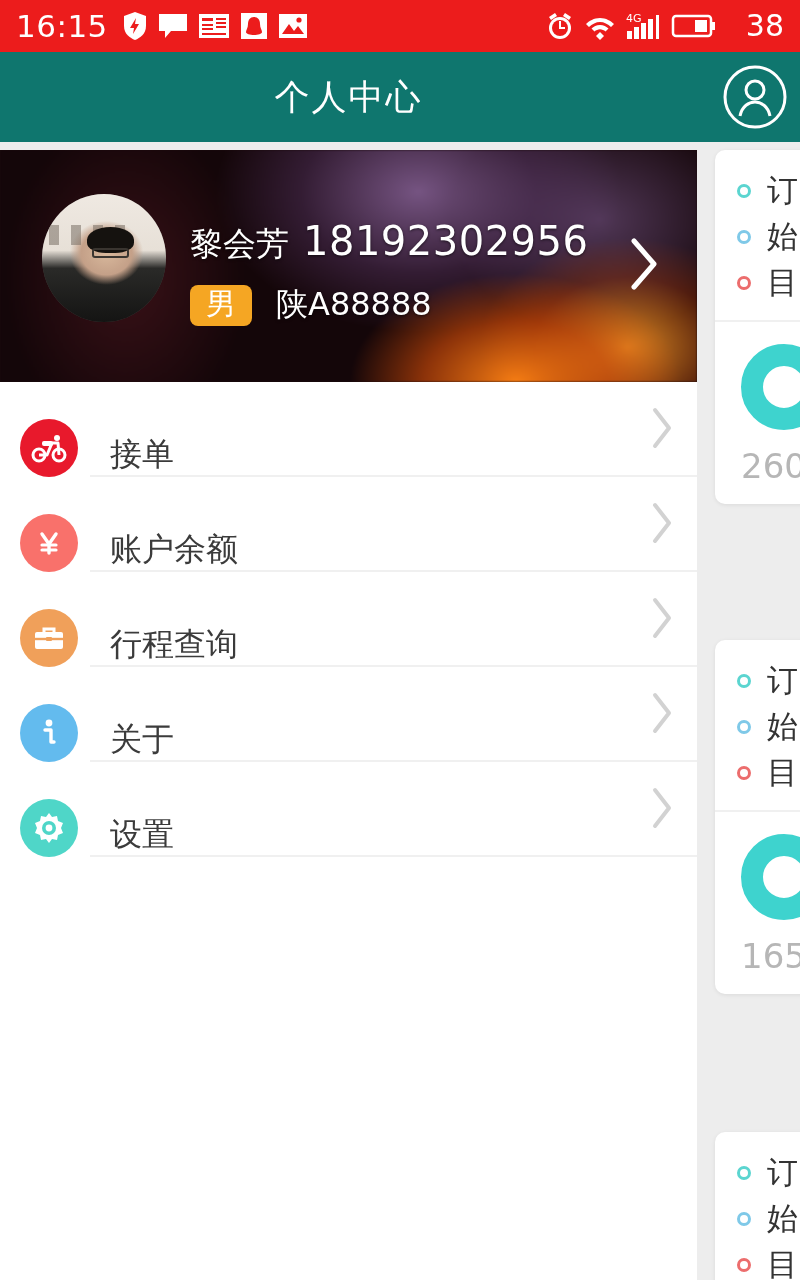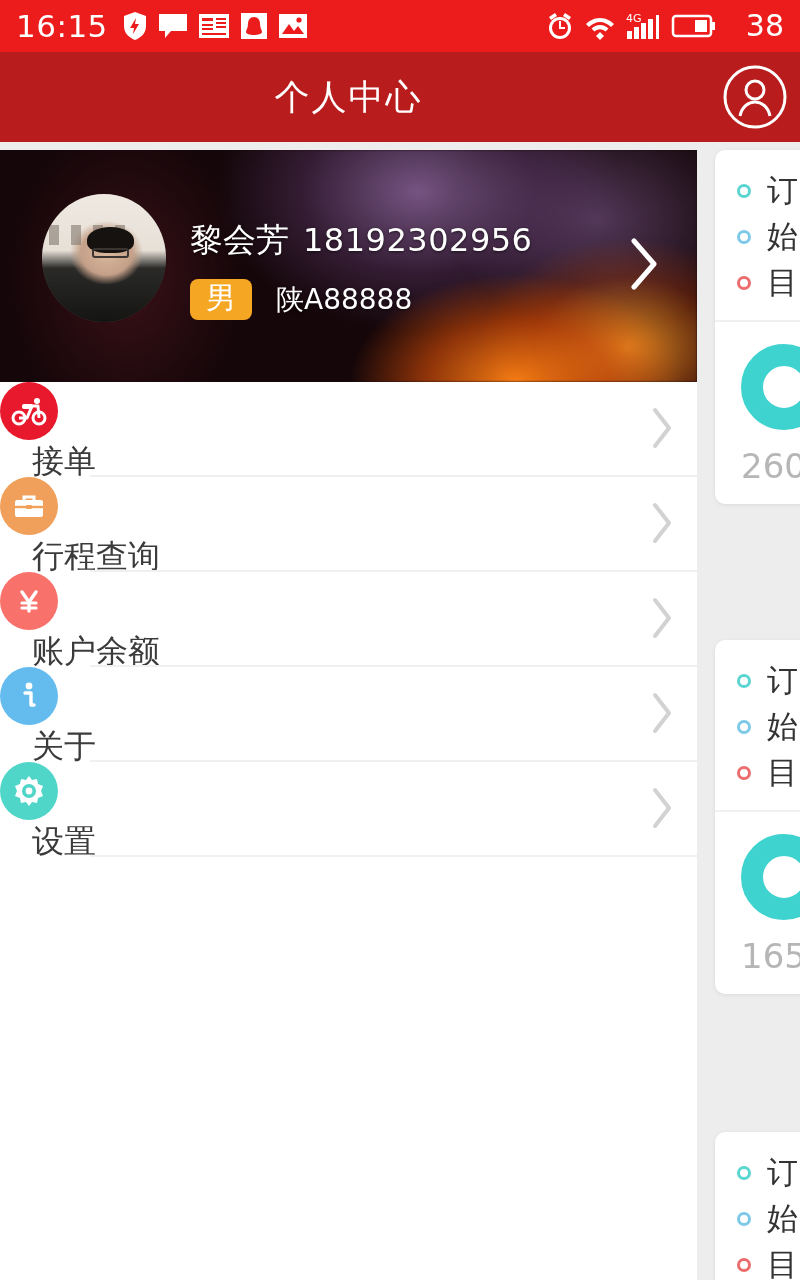--- a/index.html
+++ b/index.html
@@ -52,21 +52,21 @@
     line-height: 1;
     margin-left: 20px;
   }
   .sb-ic { display: block; }
 
   
   .titlebar {
     position: absolute;
     left: 0; top: 52px;
     width: 800px; height: 90px;
-    background: #b91c1c;
+    background: #0f766e;
   }
   .titlebar .title {
     position: absolute;
     left: 0; top: 0;
     width: 697px; height: 90px;
     display: flex;
     align-items: center;
     justify-content: center;
     color: #ffffff;
     font-size: 35px;
@@ -152,59 +152,59 @@
     left: 190px; top: 68px;
   }
   .banner .row1 {
     display: flex;
     align-items: baseline;
     gap: 14px;
     color: #ffffff;
     font-size: 33px;
     text-shadow: 0 1px 3px rgba(0,0,0,0.6);
   }
-  .banner .row1 .phone { font-size: 32px; letter-spacing: 0.5px; text-align: center; }
+  .banner .row1 .phone { font-size: 40px; letter-spacing: 0.5px; text-align: center; }
   .banner .row2 {
     display: flex;
     align-items: center;
     gap: 24px;
     margin-top: 16px;
   }
   .gender-badge {
     background: #f5a623;
     color: #ffffff;
     font-size: 30px;
     border-radius: 8px;
     padding: 4px 16px 7px;
     line-height: 1;
   }
   .banner .plate {
     color: #ffffff;
-    font-size: 28px;
+    font-size: 32px;
     text-shadow: 0 1px 3px rgba(0,0,0,0.6);
   }
   .banner .chev {
     position: absolute;
     right: 36px; top: 50%;
     transform: translateY(-50%);
   }
 
   
   .menu {
     position: relative;
     width: 697px;
     background: #ffffff;
   }
   .menu-item {
     position: relative;
     height: 95px;
     display: flex;
-    align-items: flex-start;
+    align-items: flex-end;
+    padding-left: 20px;
     box-sizing: border-box;
-    flex-direction: column;
   }
   .menu-item .ic-wrap {
     width: 58px; height: 58px;
     flex: 0 0 58px;
     border-radius: 50%;
     display: flex;
     align-items: center;
     justify-content: center;
   }
   .menu-item .label {
@@ -413,54 +413,54 @@
         <span class="label">接单</span>
         <span class="row-chev">
           <svg width="26" height="46" viewBox="0 0 26 46">
             <path d="M6 5 L20 23 L6 41" fill="none" stroke="#d2d2d2" stroke-width="4" stroke-linecap="round" stroke-linejoin="round"></path>
           </svg>
         </span>
         <span class="sep"></span>
       </div>
 
       <div class="menu-item">
+        <span class="ic-wrap" style="background:#F9716B;">
+          <svg width="32" height="32" viewBox="0 0 32 32">
+            <path d="M9 7 L16 17 L23 7" fill="none" stroke="#ffffff" stroke-width="3.4" stroke-linecap="round"></path>
+            <path d="M16 17 V26" fill="none" stroke="#ffffff" stroke-width="3.4" stroke-linecap="round"></path>
+            <path d="M9 18 H23 M9 23 H23" fill="none" stroke="#ffffff" stroke-width="3.2" stroke-linecap="round"></path>
+          </svg>
+        </span>
+        <span class="label">账户余额</span>
+        <span class="row-chev">
+          <svg width="26" height="46" viewBox="0 0 26 46">
+            <path d="M6 5 L20 23 L6 41" fill="none" stroke="#d2d2d2" stroke-width="4" stroke-linecap="round" stroke-linejoin="round"></path>
+          </svg>
+        </span>
+        <span class="sep"></span>
+      </div>
+
+      <div class="menu-item">
         <span class="ic-wrap" style="background:#F0A05A;">
           <svg width="34" height="30" viewBox="0 0 34 30">
             <rect x="3" y="9" width="28" height="17" rx="2" fill="#ffffff"></rect>
             <path d="M12 9 V6 H22 V9" fill="none" stroke="#ffffff" stroke-width="3"></path>
             <path d="M3 16 H31" stroke="#F0A05A" stroke-width="2.4"></path>
             <rect x="14" y="14" width="6" height="4" rx="1" fill="#F0A05A"></rect>
           </svg>
         </span>
         <span class="label">行程查询</span>
         <span class="row-chev">
           <svg width="26" height="46" viewBox="0 0 26 46">
             <path d="M6 5 L20 23 L6 41" fill="none" stroke="#d2d2d2" stroke-width="4" stroke-linecap="round" stroke-linejoin="round"></path>
           </svg>
         </span>
         <span class="sep"></span>
       </div>
 
-      <div class="menu-item">
-        <span class="ic-wrap" style="background:#F9716B;">
-          <svg width="32" height="32" viewBox="0 0 32 32">
-            <path d="M9 7 L16 17 L23 7" fill="none" stroke="#ffffff" stroke-width="3.4" stroke-linecap="round"></path>
-            <path d="M16 17 V26" fill="none" stroke="#ffffff" stroke-width="3.4" stroke-linecap="round"></path>
-            <path d="M9 18 H23 M9 23 H23" fill="none" stroke="#ffffff" stroke-width="3.2" stroke-linecap="round"></path>
-          </svg>
-        </span>
-        <span class="label">账户余额</span>
-        <span class="row-chev">
-          <svg width="26" height="46" viewBox="0 0 26 46">
-            <path d="M6 5 L20 23 L6 41" fill="none" stroke="#d2d2d2" stroke-width="4" stroke-linecap="round" stroke-linejoin="round"></path>
-          </svg>
-        </span>
-        <span class="sep"></span>
-      </div>
-
 
       <div class="menu-item">
         <span class="ic-wrap" style="background:#63BBEE;">
           <svg width="28" height="34" viewBox="0 0 28 34">
             <circle cx="14" cy="7" r="3.4" fill="#ffffff"></circle>
             <path d="M10 14 H16 V26 H19" fill="none" stroke="#ffffff" stroke-width="3.4" stroke-linecap="round" stroke-linejoin="round"></path>
           </svg>
         </span>
         <span class="label">关于</span>
         <span class="row-chev">

